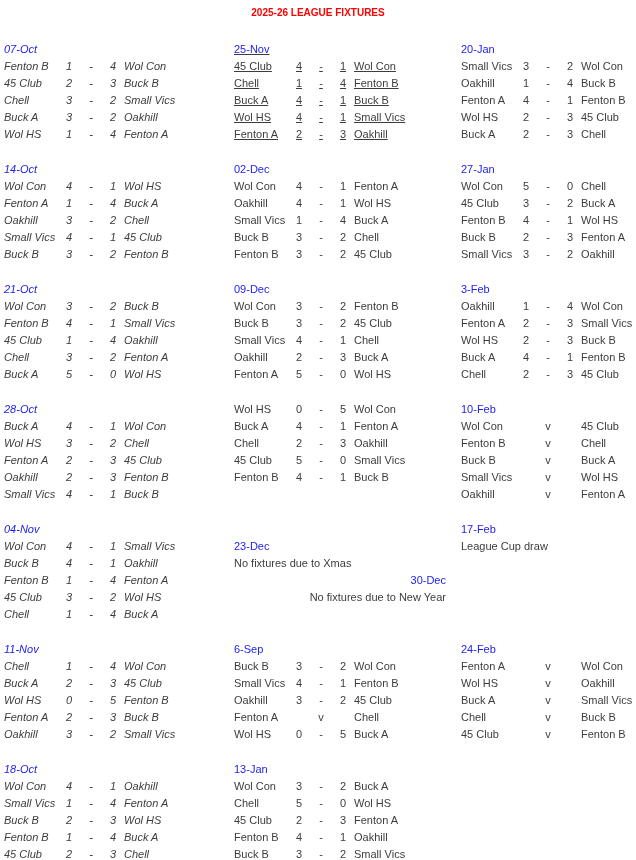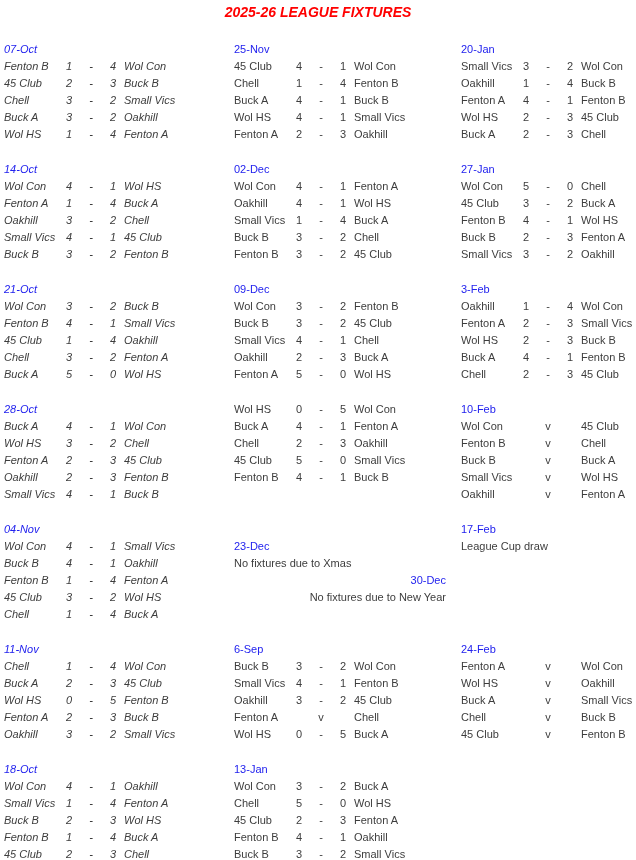--- a/index.html
+++ b/index.html
@@ -12,25 +12,24 @@
     font-size: 11px;
     color: var(--text-color, #3d3d3d);
     overflow: hidden;
   }
   .title {
     position: absolute;
     top: 4px;
     left: 0;
     width: 100%;
     text-align: center;
-    font-size: 14px;
+    font-size: 10px;
     font-weight: bold;
     color: var(--title-color, #ff0000);
     line-height: 17px;
-    font-style: italic;
   }
   .col {
     position: absolute;
     top: 0;
     width: 212px;
     height: 860px;
   }
   .block {
     position: absolute;
     left: 0;
@@ -328,21 +327,21 @@
           <div class="row">
             <span class="home">45 Club</span>
             <span class="hs">2</span>
             <span class="sep">-</span>
             <span class="as">3</span>
             <span class="away">Chell</span>
           </div>
         </div>
       </div>
       <div class="col" style="left: 234px;">
-        <div class="block" style="top: 41px;">
+        <div class="block" style="top: 41px; text-decoration: underline;">
           <div class="date">25-Nov</div>
           <div class="row">
             <span class="home">45 Club</span>
             <span class="hs">4</span>
             <span class="sep">-</span>
             <span class="as">1</span>
             <span class="away">Wol Con</span>
           </div>
           <div class="row">
             <span class="home">Chell</span>

